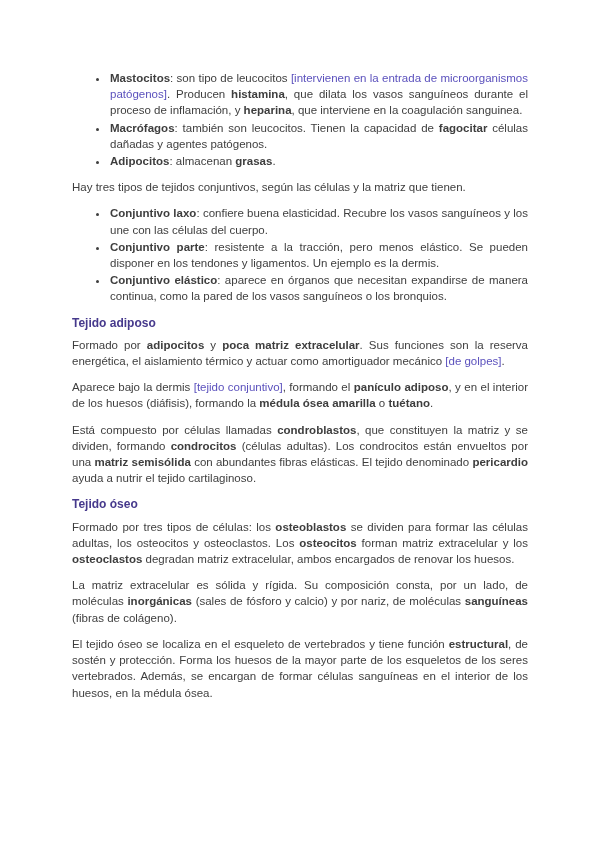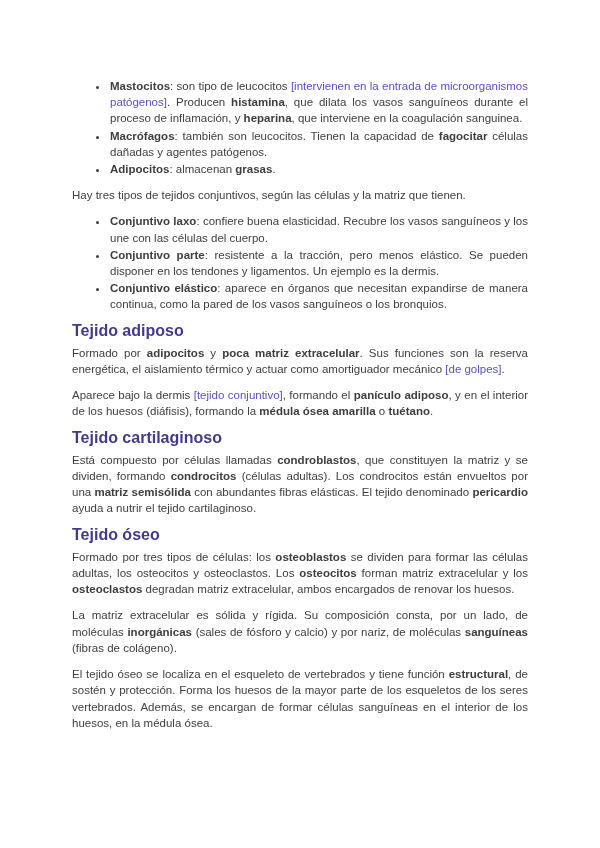--- a/index.html
+++ b/index.html
@@ -6,37 +6,37 @@
     --bg:#ffffff;
     --text:#3e3e3e;
     --heading:#46398c;
     --accent:#5b51bd;
   }
   *{box-sizing:border-box;}
   html,body{margin:0;padding:0;background:var(--bg);}
   .page{
     width:600px;
     height:757px;
-    margin:12px auto;
+    margin:4px auto;
     background:var(--bg);
     padding:66px 72px 0 72px;
     font-family:"Liberation Sans", sans-serif;
     font-size:11.5px;
     line-height:16.2px;
     color:var(--text);
     text-align:justify;
     overflow:hidden;
   }
   p{margin:0 0 10px 0;}
   ul{margin:0 0 10px 0;padding-left:36px;list-style:disc;}
   li{margin:0 0 1px 0;padding-left:2px;text-align:justify;}
   li::marker{font-size:9px;color:var(--text);}
   h2{
     margin:4px 0 6px 0;
-    font-size:16px;
+    font-size:12px;
     line-height:16.2px;
     font-weight:700;
     color:var(--heading);
     text-align:left;
   }
   .run{white-space:pre-wrap;}
   .b{font-weight:700;}
   .u{text-underline-offset:2px;}
   .accent{color:var(--accent);}
 </style>
@@ -56,21 +56,20 @@
   <ul>
     <li><span class="run b">Conjuntivo laxo</span><span class="run">: confiere buena elasticidad. Recubre los vasos sanguíneos y los une con las células del cuerpo.</span></li>
     <li><span class="run b">Conjuntivo parte</span><span class="run">: resistente a la tracción, pero menos elástico. Se pueden disponer en los tendones y ligamentos. Un ejemplo es la dermis.</span></li>
     <li><span class="run b">Conjuntivo elástico</span><span class="run">: aparece en órganos que necesitan expandirse de manera continua, como la pared de los vasos sanguíneos o los bronquios.</span></li>
   </ul>
 
   <h2>Tejido adiposo</h2>
   <p><span class="run">Formado por </span><span class="run b">adipocitos</span><span class="run"> y </span><span class="run b">poca matriz extracelular</span><span class="run">. Sus </span><span class="run u">funciones</span><span class="run"> son la reserva energética, el aislamiento térmico y actuar como amortiguador mecánico </span><span class="run accent">[de golpes]</span><span class="run">.</span></p>
   <p><span class="run">Aparece bajo la dermis </span><span class="run accent">[tejido conjuntivo]</span><span class="run">, formando el </span><span class="run b">panículo adiposo</span><span class="run">, y en el interior de los huesos (diáfisis), formando la </span><span class="run b">médula ósea amarilla</span><span class="run"> o </span><span class="run b">tuétano</span><span class="run">.</span></p>
 
-  <h2>Tejido cartilaginoso</h2>
   <p><span class="run">Está compuesto por </span><span class="run u">células</span><span class="run"> llamadas </span><span class="run b">condroblastos</span><span class="run">, que constituyen la matriz y se dividen, formando </span><span class="run b">condrocitos</span><span class="run"> (células adultas). Los condrocitos están envueltos por una </span><span class="run b">matriz semisólida</span><span class="run"> con abundantes fibras elásticas. El tejido denominado </span><span class="run b">pericardio</span><span class="run"> ayuda a nutrir el tejido cartilaginoso.</span></p>
 
   <h2>Tejido óseo</h2>
   <p><span class="run">Formado por </span><span class="run u">tres tipos de células</span><span class="run">: los </span><span class="run b">osteoblastos</span><span class="run"> se dividen para formar las células adultas, los osteocitos y osteoclastos. Los </span><span class="run b">osteocitos</span><span class="run"> </span><span class="run u">forman</span><span class="run"> matriz extracelular y los </span><span class="run b">osteoclastos</span><span class="run"> </span><span class="run u">degradan</span><span class="run"> matriz extracelular, ambos encargados de renovar los huesos.</span></p>
   <p><span class="run">La matriz extracelular es sólida y rígida. Su </span><span class="run u">composición</span><span class="run"> consta, por un lado, de moléculas </span><span class="run b">inorgánicas</span><span class="run"> (sales de fósforo y calcio) y por nariz, de moléculas </span><span class="run b">sanguíneas</span><span class="run"> (fibras de colágeno).</span></p>
   <p><span class="run">El tejido óseo se </span><span class="run u">localiza</span><span class="run"> en el esqueleto de vertebrados y tiene </span><span class="run u">función</span><span class="run"> </span><span class="run b">estructural</span><span class="run">, de sostén y protección. Forma los huesos de la mayor parte de los esqueletos de los seres vertebrados. Además, se encargan de formar células sanguíneas en el interior de los huesos, en la médula ósea.</span></p>
 
 </main>
 
 </body></html>

